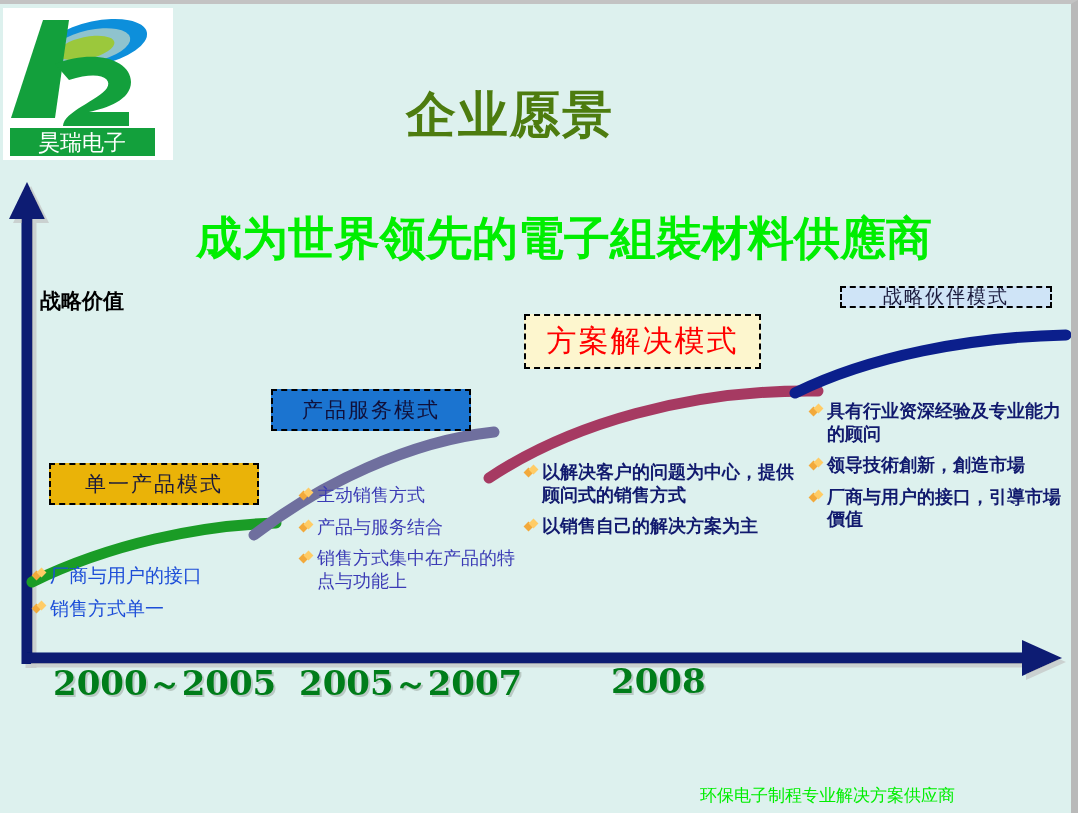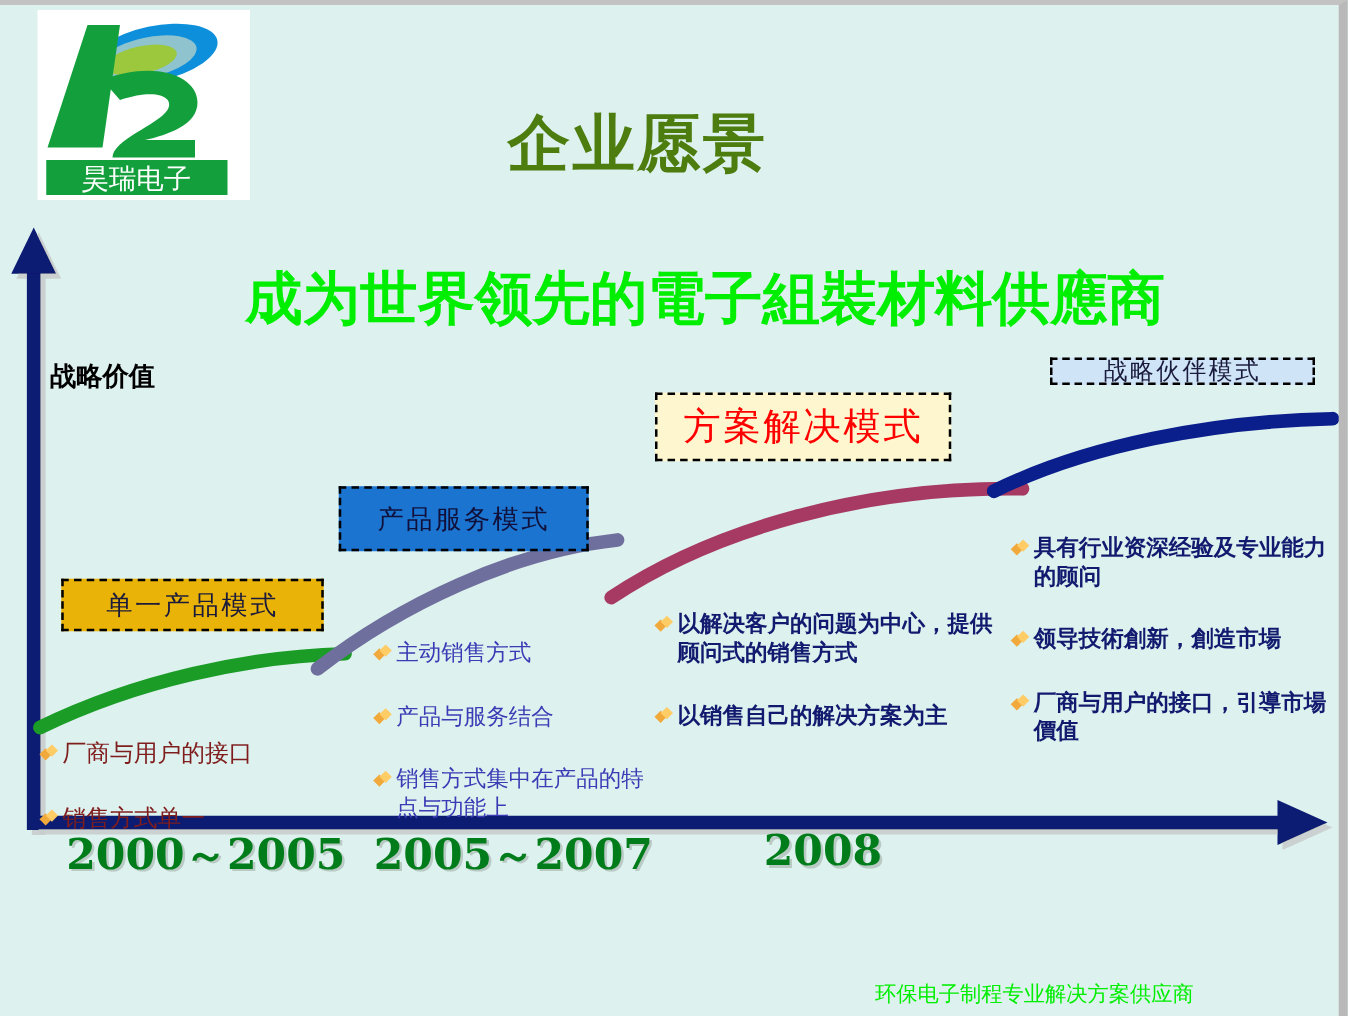--- a/index.html
+++ b/index.html
@@ -12,21 +12,20 @@
     border-top:4px solid #c3c3c3;
     border-right:7px solid #b9b9b9;
     box-sizing:border-box;
   }
   #canvas{position:absolute;left:0;top:0;width:1078px;height:813px;}
 
   
   .logo-box{
     position:absolute;left:3px;top:4px;width:170px;height:152px;
     background:#ffffff;
-    margin-left:27px;
   }
   .logo-svg{display:block;width:170px;height:152px;}
 
   
   .title-main{
     position:absolute;left:406px;top:78px;
     font-family:"DejaVu Sans","Liberation Sans",sans-serif;
     font-weight:bold;font-size:50px;color:#4d7c0f;
     letter-spacing:2px;white-space:nowrap;
   }
@@ -46,46 +45,45 @@
   .stage-box{
     position:absolute;
     border:2px dashed #000000;
     font-family:"DejaVu Sans","Liberation Sans",sans-serif;
     font-size:21px;
     display:flex;align-items:center;justify-content:center;
     box-sizing:border-box;
     letter-spacing:2px;
   }
   .box-1{left:49px;top:459px;width:210px;height:42px;background:#eab308;color:#1a1a3c;}
-  .box-2{left:271px;top:385px;width:200px;height:52px;background:#1b74d0;color:#10103a;}
+  .box-2{left:271px;top:385px;width:200px;height:42px;background:#1b74d0;color:#10103a;}
   .box-3{left:524px;top:310px;width:237px;height:55px;background:#fdf6ce;color:#ff0000;font-size:30px;}
   .box-4{left:840px;top:282px;width:212px;height:22px;background:#cfe4f7;color:#1a1a3c;font-size:19px;}
 
   
   .bullets{position:absolute;}
   .bullet-line{
     display:flex;align-items:flex-start;
     margin-bottom:9px;
     line-height:1.25;
-    margin-top:28px;
   }
   .bullet-mark{
     flex:0 0 auto;
     width:13px;height:13px;margin-top:5px;margin-right:4px;
     position:relative;
   }
   .bullet-mark::before,.bullet-mark::after{
     content:"";position:absolute;background:#f2a93b;
     width:7px;height:7px;transform:rotate(45deg);
   }
   .bullet-mark::before{left:0;top:3px;}
   .bullet-mark::after{left:5px;top:0px;background:#ffcc66;}
   .bullet-text{font-family:"DejaVu Sans","Liberation Sans",sans-serif;}
 
-  .g1 .bullet-text{font-size:19px;color:#7f1d1d;}
+  .g1 .bullet-text{font-size:19px;color:#1d4ed8;}
   .g2 .bullet-text{font-size:18px;color:#3b3bb5;}
   .g3 .bullet-text{font-size:18px;color:#111a6e;font-weight:bold;}
   .g4 .bullet-text{font-size:18px;color:#111a6e;font-weight:bold;}
 
   .g1{left:33px;top:560px;width:250px;}
   .g2{left:300px;top:480px;width:230px;}
   .g3{left:525px;top:457px;width:285px;}
   .g4{left:810px;top:396px;width:262px;}
 
   

